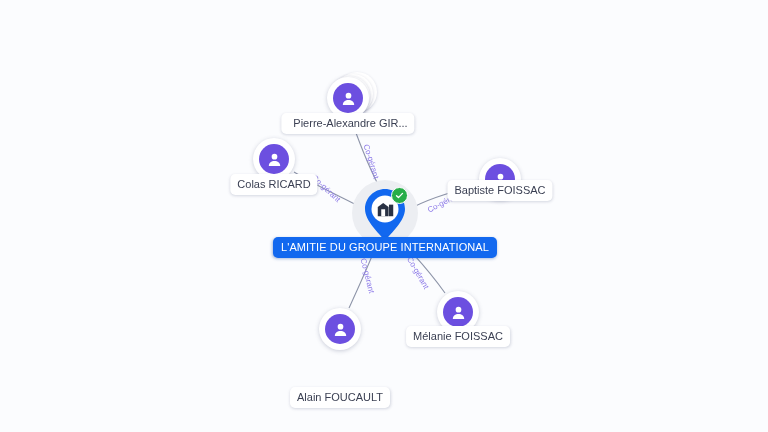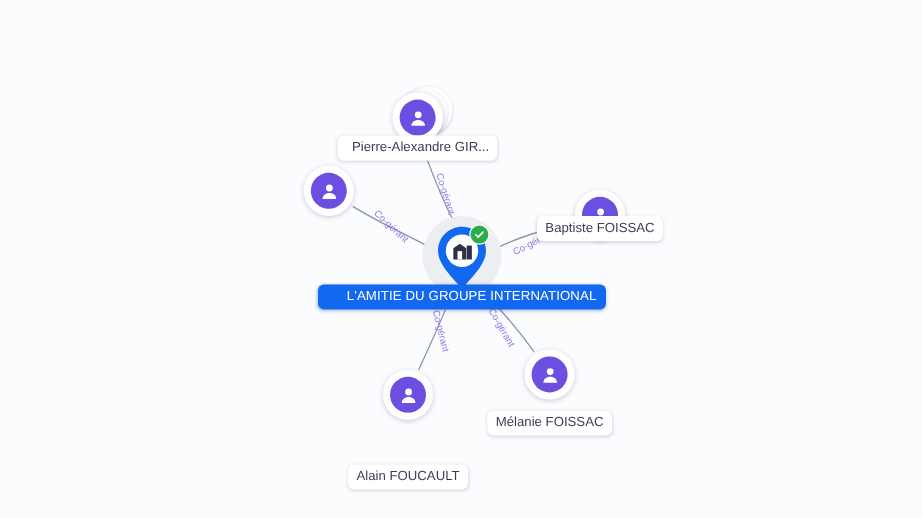--- a/index.html
+++ b/index.html
@@ -137,21 +137,21 @@
   }
   #company-label {
     position: absolute;
     transform: translateX(-50%);
     white-space: nowrap;
     background: #1268ef;
     color: #ffffff;
     font-size: 11px;
     line-height: 14px;
     letter-spacing: 0.1px;
-    padding: 3px 8px 4px 24px;
+    padding: 3px 8px 4px 8px;
     border-radius: 5px;
     box-shadow: 0 1px 3px rgba(20,70,160,0.35);
   }
 
   
   .edge-label {
     position: absolute;
     color: #8d7ae8;
     font-size: 8px;
     line-height: 9px;
@@ -217,20 +217,21 @@
       <div class="avatar-ring">
         <div class="avatar-disc">
           <svg width="17" height="17" viewBox="0 0 24 24" fill="#ffffff">
             <circle cx="12" cy="8" r="4"></circle>
             <path d="M4 21c0-4.4 3.6-7 8-7s8 2.6 8 7z"></path>
           </svg>
         </div>
       </div>
     </div>
   </div>
+  <div class="node-label" style="left:274px; top:174px;">Colas RICARD</div>
 
   <div class="person-node" style="left:500px; top:179px;">
     <div class="avatar-wrap">
       <div class="avatar-ring">
         <div class="avatar-disc">
           <svg width="17" height="17" viewBox="0 0 24 24" fill="#ffffff">
             <circle cx="12" cy="8" r="4"></circle>
             <path d="M4 21c0-4.4 3.6-7 8-7s8 2.6 8 7z"></path>
           </svg>
         </div>
@@ -244,21 +245,21 @@
       <div class="avatar-ring">
         <div class="avatar-disc">
           <svg width="17" height="17" viewBox="0 0 24 24" fill="#ffffff">
             <circle cx="12" cy="8" r="4"></circle>
             <path d="M4 21c0-4.4 3.6-7 8-7s8 2.6 8 7z"></path>
           </svg>
         </div>
       </div>
     </div>
   </div>
-  <div class="node-label" style="left:458px; top:326px;margin-top:16px;">Mélanie FOISSAC</div>
+  <div class="node-label" style="left:458px; top:326px;">Mélanie FOISSAC</div>
 
   <div class="person-node" style="left:340px; top:329px;">
     <div class="avatar-wrap">
       <div class="avatar-ring">
         <div class="avatar-disc">
           <svg width="17" height="17" viewBox="0 0 24 24" fill="#ffffff">
             <circle cx="12" cy="8" r="4"></circle>
             <path d="M4 21c0-4.4 3.6-7 8-7s8 2.6 8 7z"></path>
           </svg>
         </div>

